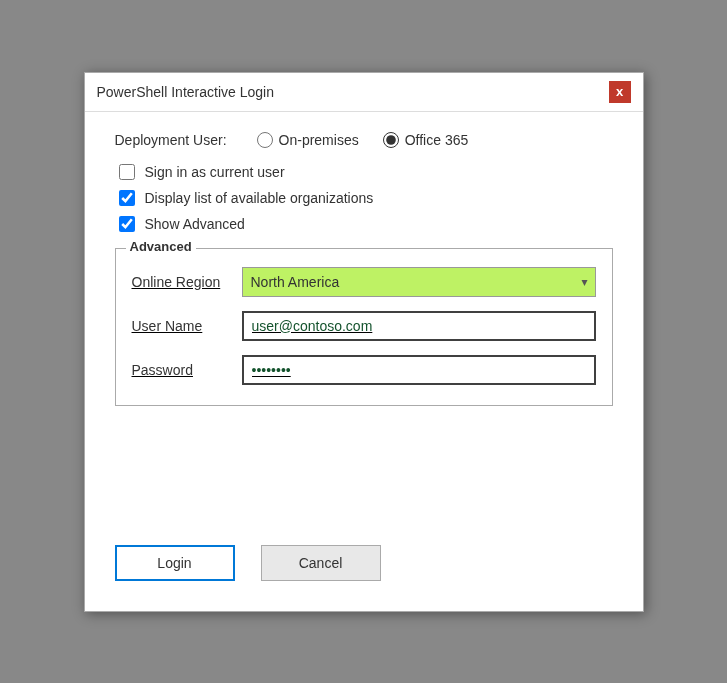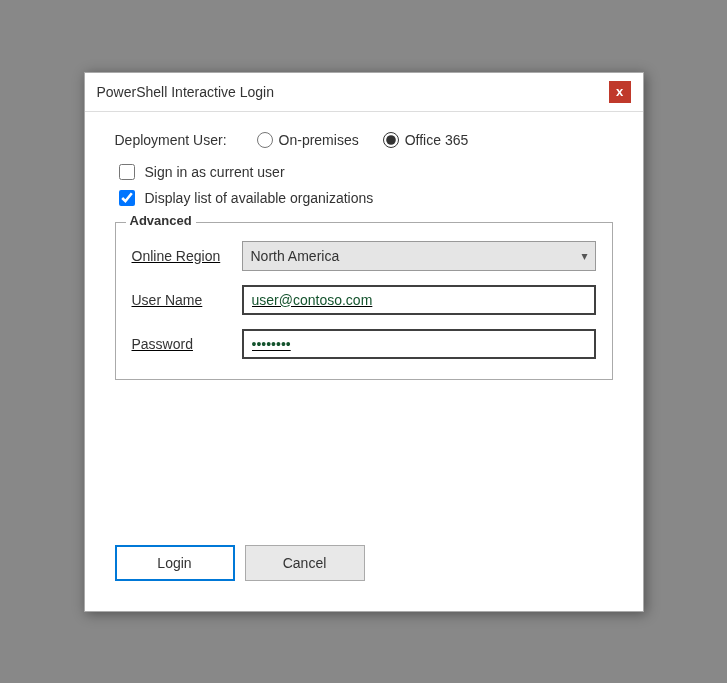--- a/index.html
+++ b/index.html
@@ -175,39 +175,39 @@
     }
 
     .field-select {
       width: 100%;
       border: 1px solid #999;
       padding: 5px 28px 5px 8px;
       font-size: 14px;
       height: 30px;
       outline: none;
       appearance: none;
-      background: #e5e5e5;
+      background: #bef264;
       cursor: pointer;
       color: #333;
     }
 
     .select-arrow {
       position: absolute;
       right: 8px;
       top: 50%;
       transform: translateY(-50%);
       pointer-events: none;
       font-size: 12px;
       color: #555;
     }
 
     .button-row {
       display: flex;
       justify-content: flex-start;
-      gap: 10px;
+      gap: 26px;
       margin-top: auto;
       padding-top: 20px;
       padding-bottom: 10px;
     }
 
     .btn-login {
       width: 120px;
       height: 36px;
       background: #fff;
       border: 2px solid #0078d7;
@@ -259,20 +259,24 @@
     <div class="checkbox-row">
       <input type="checkbox" id="sign-in-current" style="">
       <label for="sign-in-current">Sign in as current user</label>
     </div>
 
     <div class="checkbox-row">
       <input type="checkbox" id="display-orgs" checked="" style="">
       <label for="display-orgs">Display list of available organizations</label>
     </div>
 
+    <div class="checkbox-row">
+      <input type="checkbox" id="show-advanced" checked="" style="">
+      <label for="show-advanced">Show Advanced</label>
+    </div>
 
     <div class="advanced-group">
       <span class="advanced-legend">Advanced</span>
 
       <div class="field-row">
         <span class="field-label">Online Region</span>
         <div class="select-wrapper">
           <select class="field-select">
             <option>North America</option>
             <option>Europe</option>

